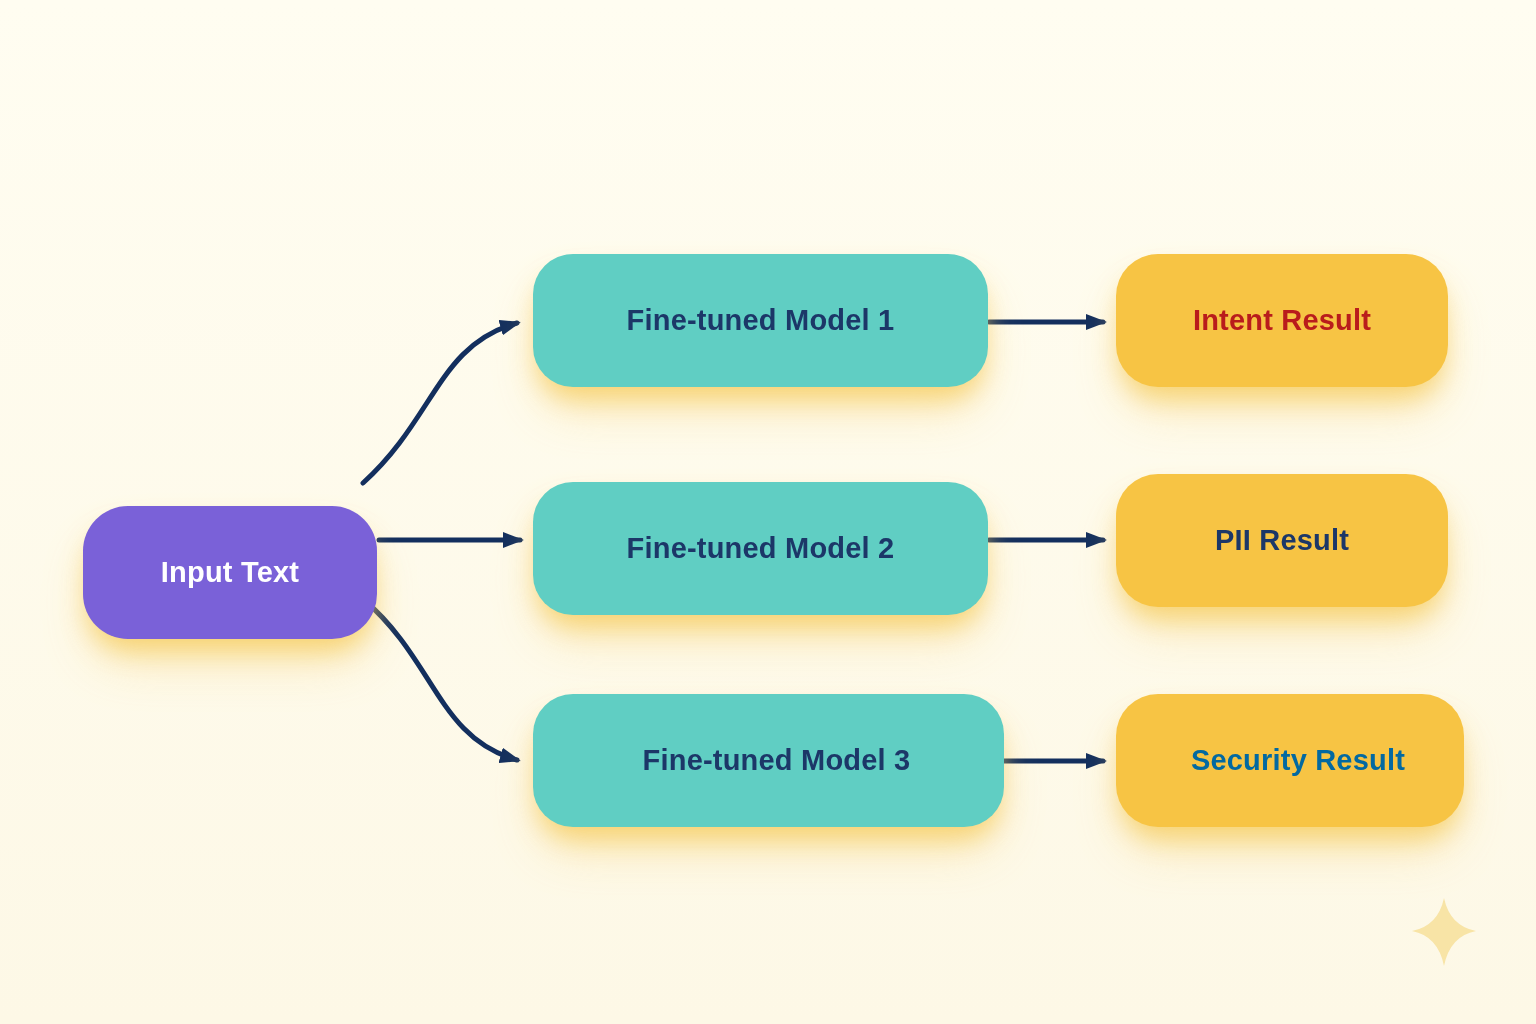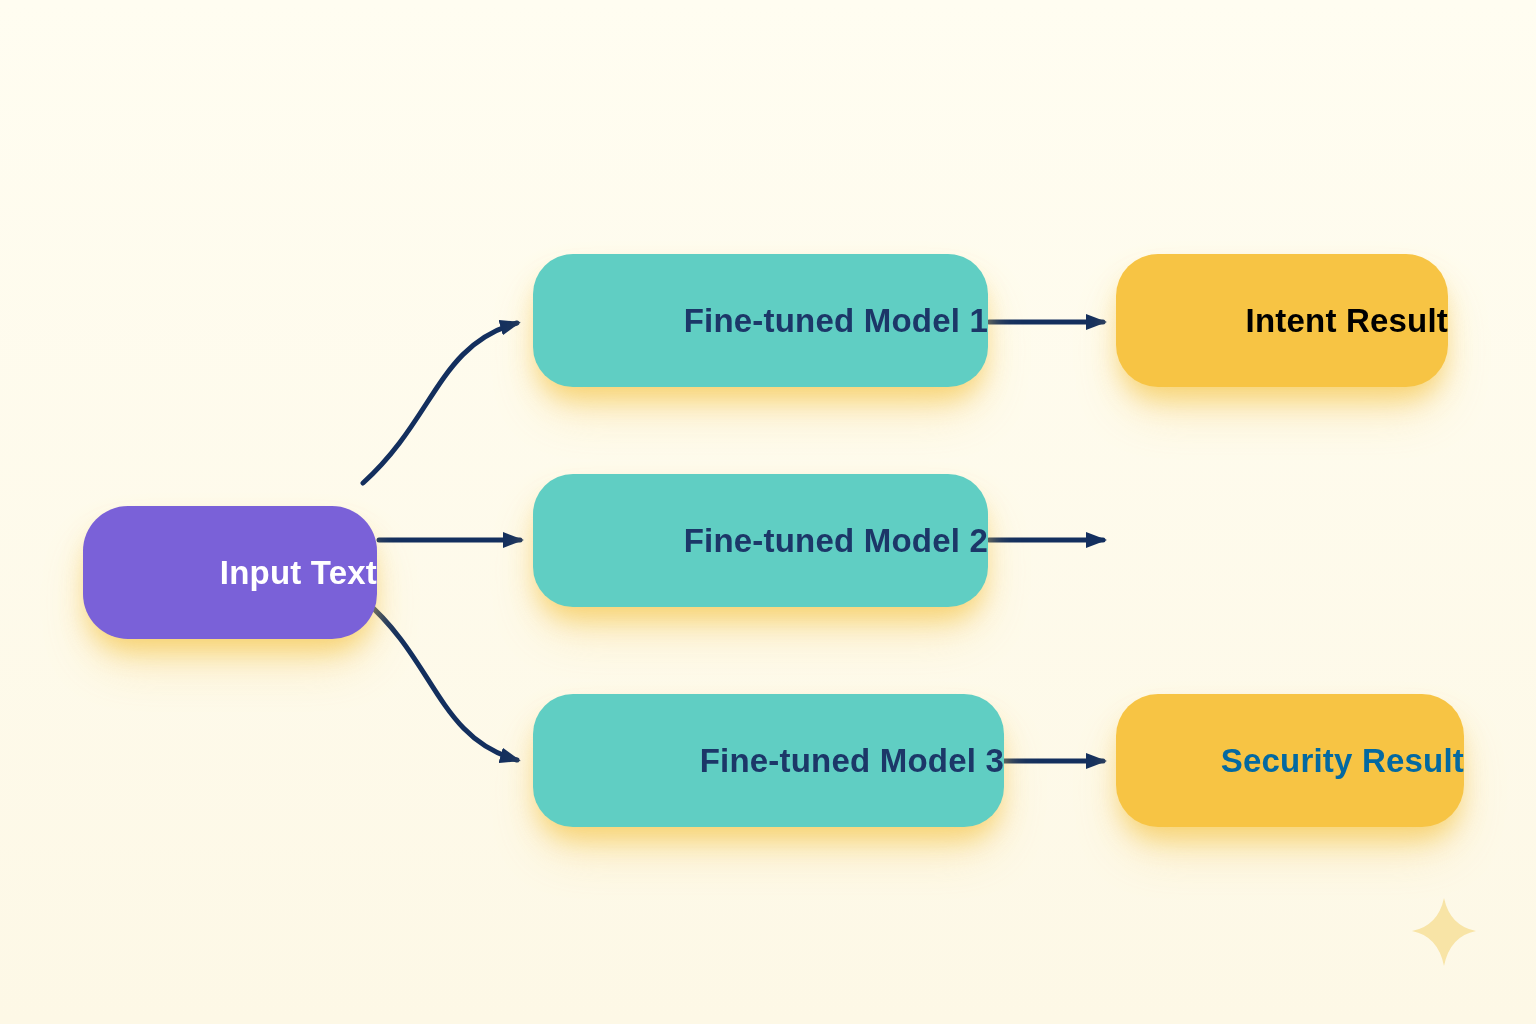--- a/index.html
+++ b/index.html
@@ -13,23 +13,23 @@
   .canvas {
     position: relative;
     width: 1536px;
     height: 1024px;
     background: linear-gradient(180deg, #FFFDF1 0%, #FDF8E6 100%);
   }
   .node {
     position: absolute;
     display: flex;
     align-items: center;
-    justify-content: flex-end;
+    justify-content: center;
     font-weight: 700;
-    font-size: 33px;
+    font-size: 29px;
     letter-spacing: 0.2px;
     box-shadow: 0 16px 26px -6px rgba(246, 205, 96, 0.80),
                 0 30px 50px -12px rgba(246, 205, 96, 0.45);
   }
   .node-input {
     left: 83px;  top: 474px;  width: 294px; height: 133px;
     border-radius: 45px;
   }
   .node-model {
     left: 533px; width: 455px; height: 133px;
@@ -75,32 +75,35 @@
   </svg>
 
   <div class="node node-input" style="background-color: rgb(122, 97, 216); margin-top: 32px;">
     <span style="color: rgb(255, 255, 255);">Input Text</span>
   </div>
 
   <div class="node node-model row-1" style="background-color: rgb(96, 206, 195);">
     <span style="color: rgb(28, 55, 104);">Fine-tuned Model 1</span>
   </div>
 
-  <div class="node node-model row-2" style="background-color: rgb(96, 206, 195);">
+  <div class="node node-model row-2" style="background-color: rgb(96, 206, 195); margin-top: 8px;">
     <span style="color: rgb(28, 55, 104);">Fine-tuned Model 2</span>
   </div>
 
   <div class="node node-model row-3" style="background-color: rgb(96, 206, 195);">
     <span style="color: rgb(28, 55, 104);">Fine-tuned Model 3</span>
   </div>
 
   <div class="node node-result row-1" style="background-color: rgb(247, 196, 68);">
-    <span style="color: #000000;">Intent Result</span>
+    <span style="color: #b91c1c;">Intent Result</span>
   </div>
 
+  <div class="node node-result row-2" style="background-color: rgb(247, 196, 68);">
+    <span style="color: rgb(28, 55, 104);">PII Result</span>
+  </div>
 
   <div class="node node-result row-3" style="background-color: rgb(247, 196, 68);">
     <span style="color: #0369a1;">Security Result</span>
   </div>
 
   <svg class="sparkle-layer" viewBox="0 0 1536 1024">
     <path d="M 1444 898 Q 1450 926, 1476 931 Q 1450 936, 1444 966 Q 1438 936, 1412 931 Q 1438 926, 1444 898 Z" style="fill: rgb(248, 228, 166);"></path>
   </svg>
 
 </div>

